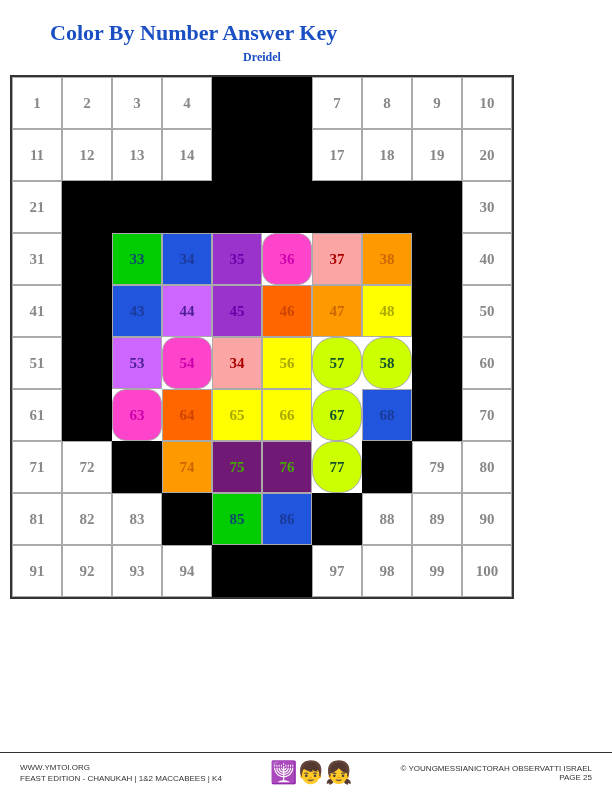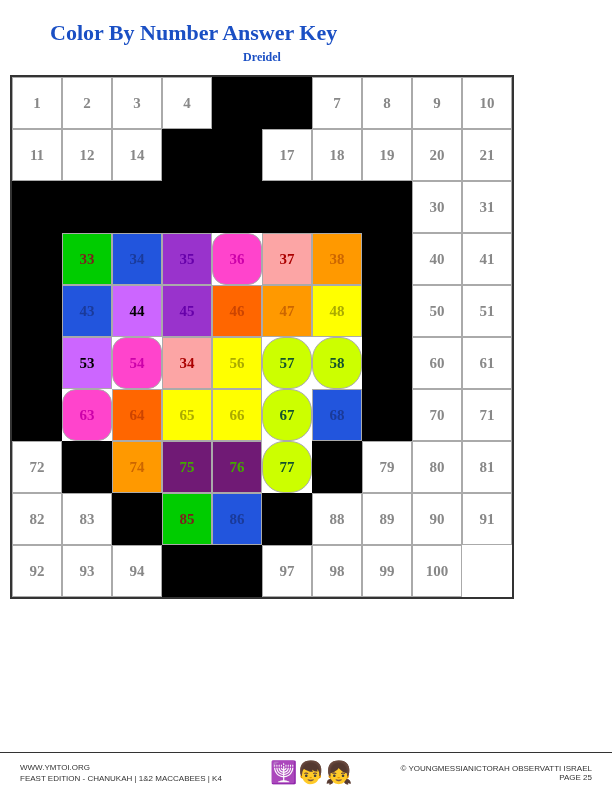--- a/index.html
+++ b/index.html
@@ -46,29 +46,29 @@
       align-items: center;
       justify-content: center;
       font-size: 15px;
       font-weight: bold;
       color: #888;
       background: #fff;
       position: relative;
     }
     .cell.black { background: #000; border-color: #000; color: #000; }
     .cell.white { background: #fff; }
-    .cell.green { background: #00cc00; color: #7f1d1d; border-color: #aaa; }
+    .cell.green { background: #00cc00; color: #0c4a6e; border-color: #aaa; }
     .cell.blue { background: #2255dd; color: #1a3a99; border-color: #aaa; }
     .cell.purple { background: #9933cc; color: #6600aa; border-color: #aaa; }
     .cell.magenta { background: #ff44cc; color: #cc00aa; border-color: #aaa; border-radius: 14px; }
     .cell.red { background: #fca5a5; color: #aa0000; border-color: #aaa; }
     .cell.orange { background: #ff9900; color: #cc6600; border-color: #aaa; }
     .cell.yellow { background: #ffff00; color: #aaaa00; border-color: #aaa; }
     .cell.yellow-green { background: #ccff00; color: #14532d; border-color: #aaa; border-radius: 22px; }
-    .cell.light-purple { background: #cc66ff; color: #000000; border-color: #aaa; }
+    .cell.light-purple { background: #cc66ff; color: #4c1d95; border-color: #aaa; }
     .cell.dark-orange { background: #ff6600; color: #cc4400; border-color: #aaa; }
     .cell.light-green { background: #701a75; color: #44aa00; border-color: #aaa; }
     .footer {
       position: absolute;
       bottom: 0;
       left: 0;
       right: 0;
       height: 40px;
       border-top: 1.5px solid #333;
       display: flex;
@@ -97,20 +97,21 @@
     <div class="cell white">4</div>
     <div class="cell black"></div>
     <div class="cell black"></div>
     <div class="cell white">7</div>
     <div class="cell white">8</div>
     <div class="cell white">9</div>
     <div class="cell white">10</div>
 
     <div class="cell white">11</div>
     <div class="cell white">12</div>
+    <div class="cell white">13</div>
     <div class="cell white">14</div>
     <div class="cell black"></div>
     <div class="cell black"></div>
     <div class="cell white">17</div>
     <div class="cell white">18</div>
     <div class="cell white">19</div>
     <div class="cell white">20</div>
 
     <div class="cell white">21</div>
     <div class="cell black"></div>

